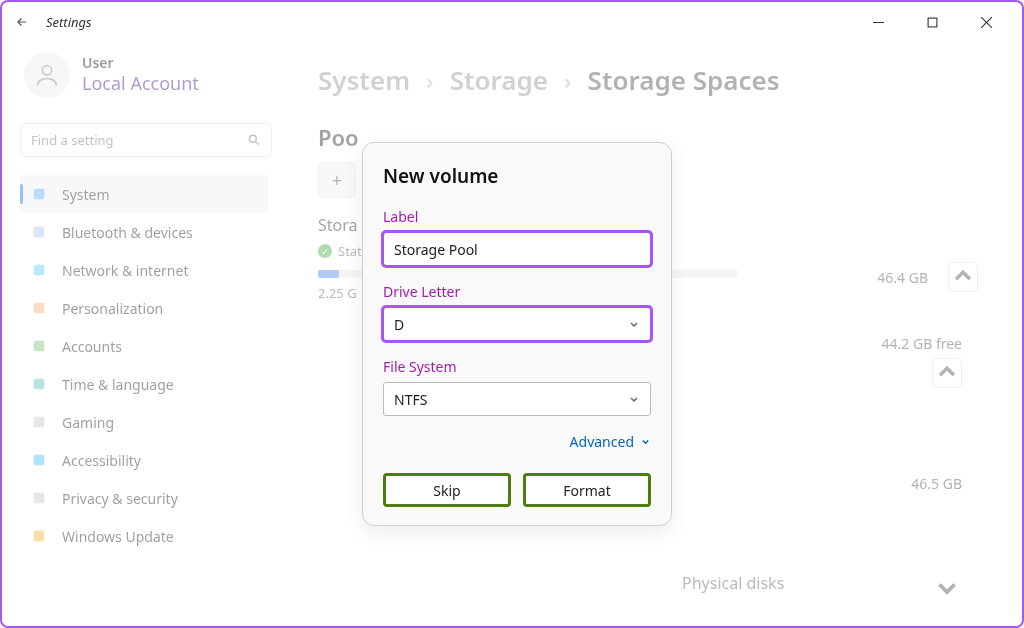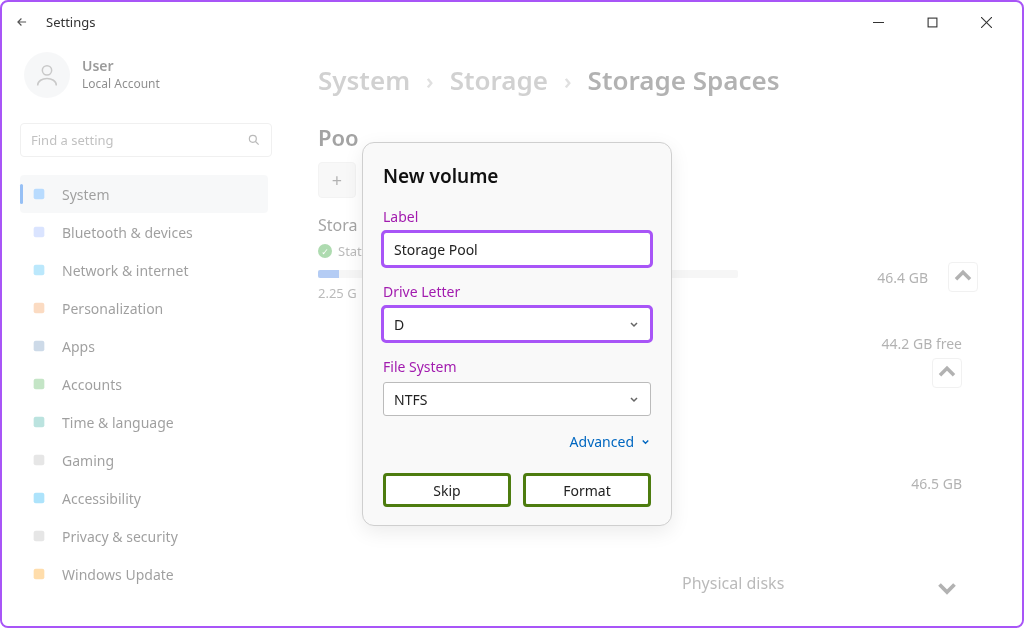--- a/index.html
+++ b/index.html
@@ -1,33 +1,33 @@
 <!DOCTYPE html>
 <html><head>
 <meta charset="utf-8">
 <style>
   * { box-sizing: border-box; margin: 0; padding: 0; font-family: "Segoe UI", system-ui, sans-serif; }
   body { width: 1024px; height: 628px; overflow: hidden; background: #fff; border: 2px solid #a855f7; border-radius: 8px; position: relative; }
 
   .titlebar { height: 40px; display: flex; align-items: center; padding: 0 6px; }
   .back-btn { width: 28px; height: 28px; display:flex; align-items:center; justify-content:center; color:#555; margin-right:10px; }
   .back-btn svg { width:14px; height:14px; }
-  .app-title { font-size: 13px; color:#333; }
+  .app-title { font-size: 13px; color:#333;font-style:italic; }
   .win-controls { margin-left:auto; display:flex; gap:18px; padding-right:12px; }
   .win-btn { width:36px; height:28px; display:flex; align-items:center; justify-content:center; color:#333; }
   .win-btn svg { width:11px; height:11px; }
 
   .content { display:flex; height: calc(100% - 40px); position:relative; }
 
   .sidebar { width: 280px; padding: 10px 14px 0 18px; }
   .user-row { display:flex; align-items:center; gap:12px; margin-bottom:25px; padding-left:4px; }
   .avatar { width:46px; height:46px; border-radius:50%; background:#eceef0; display:flex; align-items:center; justify-content:center; color:#888; }
   .avatar svg { width:28px; height:28px; }
   .user-name { font-size:14px; font-weight:600; color:#222; line-height:1.2; }
-  .user-sub { font-size:12px; color:#000000; }
+  .user-sub { font-size:18px; color:#4c1d95; }
 
   .search { width: 252px; height:34px; border:1px solid #ddd; border-radius:4px; display:flex; align-items:center; padding:0 10px; margin-bottom:18px; }
   .search input { flex:1; border:none; outline:none; font-size:13px; color:#ec4899; background:transparent; }
   .search-icon { width:14px; height:14px; color:#666; }
 
   .nav-item { display:flex; align-items:center; height:38px; border-radius:4px; padding:0 10px; gap:14px; font-size:14px; color:#2c2c2c; cursor:pointer; position:relative; }
   .nav-item.active { background:#eef0f2; }
   .nav-item.active::before { content:""; position:absolute; left:0; top:9px; bottom:9px; width:3px; background:#1a73e8; border-radius:2px; }
   .nav-icon { width:18px; height:18px; display:flex; align-items:center; justify-content:center; }
 
@@ -152,28 +152,20 @@
           <span class="nav-icon">
             <svg viewBox="0 0 24 24" width="16" height="16">
               <rect x="4" y="4" width="16" height="16" rx="3" fill="#f4a261" opacity="0.85"></rect>
             </svg>
           </span>
           <span>Personalization</span>
         </div>
         <div class="nav-item">
           <span class="nav-icon">
             <svg viewBox="0 0 24 24" width="16" height="16">
-              <rect x="4" y="4" width="16" height="16" rx="3" fill="#7da0c4" opacity="0.85"></rect>
-            </svg>
-          </span>
-          <span>Apps</span>
-        </div>
-        <div class="nav-item">
-          <span class="nav-icon">
-            <svg viewBox="0 0 24 24" width="16" height="16">
               <rect x="4" y="4" width="16" height="16" rx="3" fill="#66bb6a" opacity="0.85"></rect>
             </svg>
           </span>
           <span>Accounts</span>
         </div>
         <div class="nav-item">
           <span class="nav-icon">
             <svg viewBox="0 0 24 24" width="16" height="16">
               <rect x="4" y="4" width="16" height="16" rx="3" fill="#4db6ac" opacity="0.85"></rect>
             </svg>

